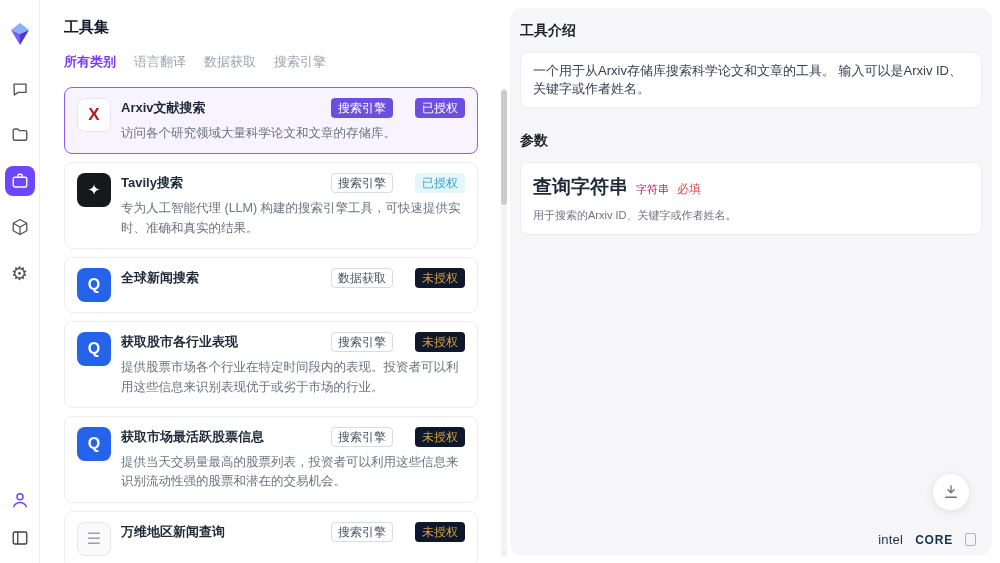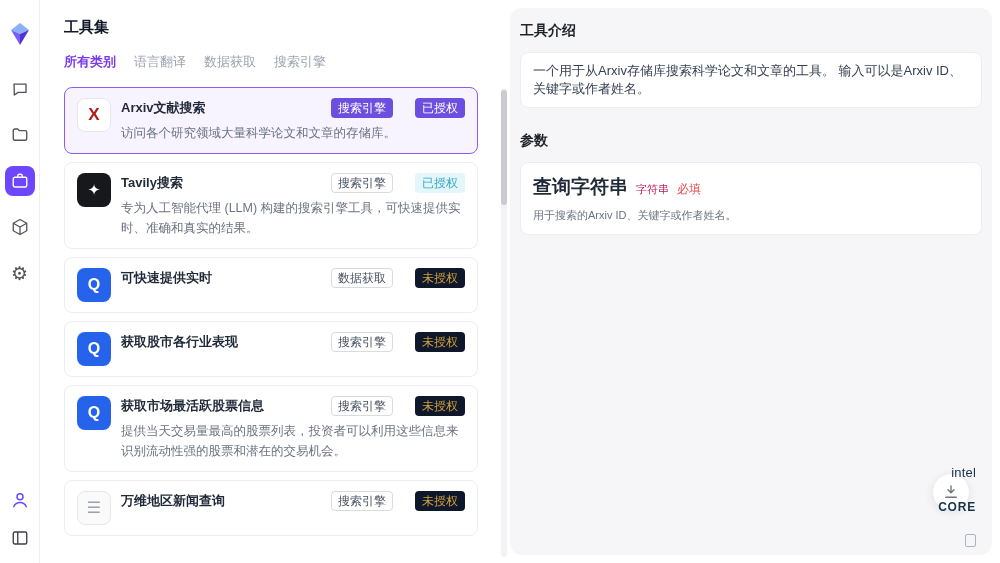--- a/index.html
+++ b/index.html
@@ -63,21 +63,21 @@
   .param-card { padding:11px 12px; }
   .param-head { display:flex; align-items:baseline; gap:8px; }
   .param-name { font-size:19px; font-weight:bold; color:#1f2937; }
   .param-type { font-size:11px; color:#be185d; }
   .param-required { font-size:12px; color:#e5484d; }
   .param-desc { margin-top:8px; font-size:11px; color:#6b7280; }
 
   .fab { position:absolute; right:22px; bottom:44px; width:38px; height:38px; border-radius:50%;
     background:#fff; border:1px solid #ececf0; box-shadow:0 2px 8px rgba(0,0,0,.08);
     display:flex; align-items:center; justify-content:center; cursor:pointer; }
-  .intel { position:absolute; right:16px; bottom:8px; display:flex; align-items:flex-end; gap:20px;flex-direction:column; }
+  .intel { position:absolute; right:16px; bottom:8px; display:flex; align-items:center; gap:12px; }
   .intel-name { font-size:13px; font-weight:500; color:#16324a; letter-spacing:.2px; }
   .intel-core { font-size:12px; font-weight:bold; color:#16324a; letter-spacing:.8px; }
   .intel-tier { width:11px; height:13px; border:1px solid #aab4bd; border-radius:2px; }
 </style>
 </head>
 <body>
 
 <div class="app">
 
   <div class="rail">
@@ -158,35 +158,36 @@
         <span class="badge badge-auth b-cyan">已授权</span>
       </div>
       <div class="card-desc">专为人工智能代理 (LLM) 构建的搜索引擎工具，可快速提供实时、准确和真实的结果。</div>
     </div>
   </div>
 
   <div class="card">
     <div class="card-icon icon-blue">Q</div>
     <div class="card-body">
       <div class="card-head">
-        <span class="card-title">可快速提供实时</span>
+        <span class="card-title">全球新闻搜索</span>
         <span class="badge badge-cat b-outline">数据获取</span>
         <span class="badge badge-auth b-yellow">未授权</span>
       </div>
     </div>
   </div>
 
   <div class="card">
     <div class="card-icon icon-blue">Q</div>
     <div class="card-body">
       <div class="card-head">
         <span class="card-title">获取股市各行业表现</span>
         <span class="badge badge-cat b-outline">搜索引擎</span>
         <span class="badge badge-auth b-yellow">未授权</span>
       </div>
+      <div class="card-desc">提供股票市场各个行业在特定时间段内的表现。投资者可以利用这些信息来识别表现优于或劣于市场的行业。</div>
     </div>
   </div>
 
   <div class="card">
     <div class="card-icon icon-blue">Q</div>
     <div class="card-body">
       <div class="card-head">
         <span class="card-title">获取市场最活跃股票信息</span>
         <span class="badge badge-cat b-outline">搜索引擎</span>
         <span class="badge badge-auth b-yellow">未授权</span>

